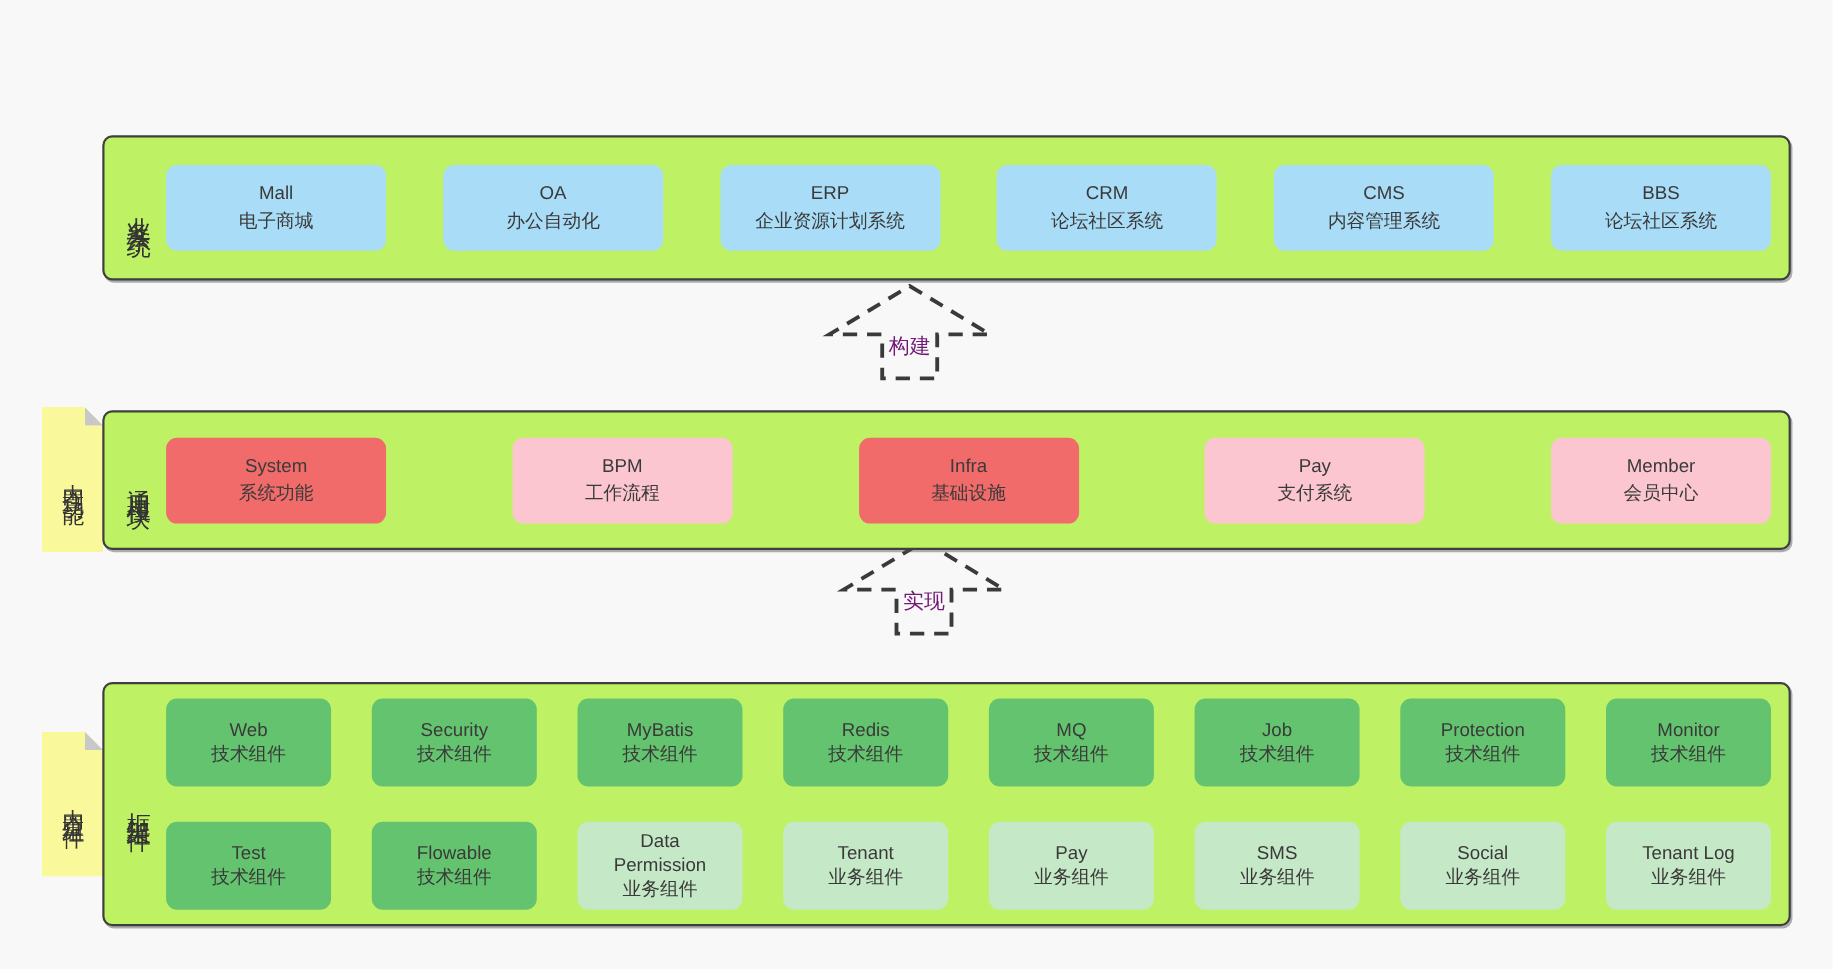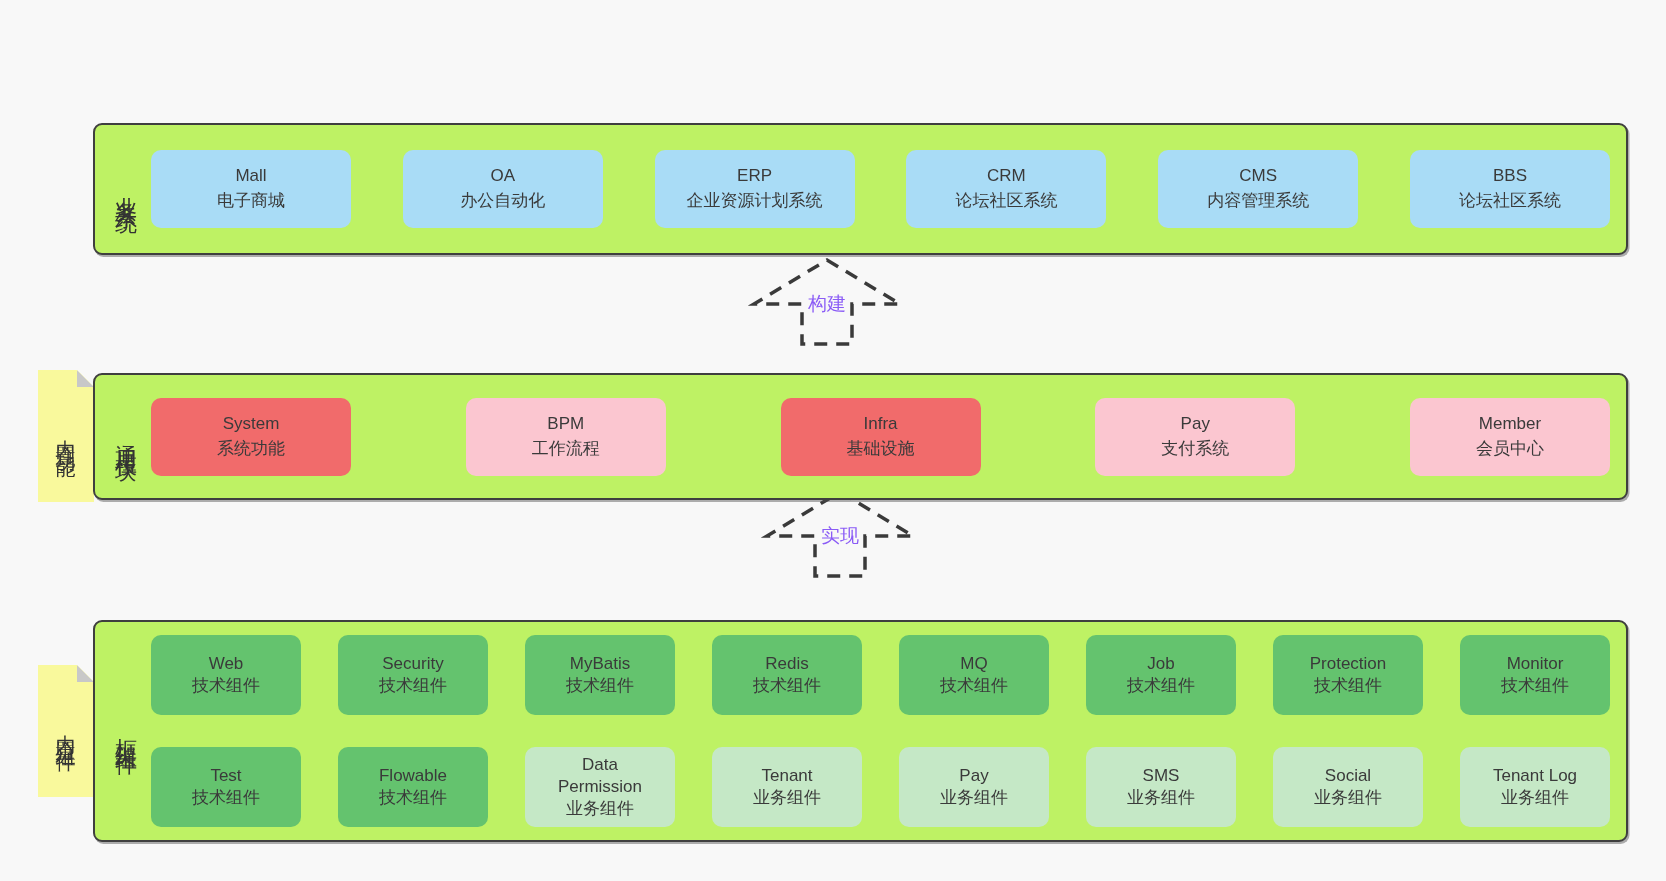--- a/index.html
+++ b/index.html
@@ -62,22 +62,22 @@
   .note-text {
     writing-mode:vertical-rl; text-orientation:upright;
     font-size:20px; letter-spacing:6px; line-height:1; color:#333;
   }
   
   .arrow { position:absolute; width:170px; height:92px; z-index:1; }
   .arrow1 { left:742px; top:256px; }
   .arrow2 { left:755px; top:488px; }
   .arrow svg { display:block; width:170px; height:92px; }
   .arrow-label {
-    position:absolute; left:50%; top:34px; transform:translateX(-50%);
-    background:#f8f8f8; padding:1px 3px; font-size:19px; color:#8b5cf6;
+    position:absolute; left:50%; top:45px; transform:translateX(-50%);
+    background:#f8f8f8; padding:1px 3px; font-size:19px; color:#701a75;
     white-space:nowrap;
   }
 </style>
 </head>
 <body>
 
 <div class="stage">
 
   <section class="band band1">
     <div class="band-label">业务系统</div>

